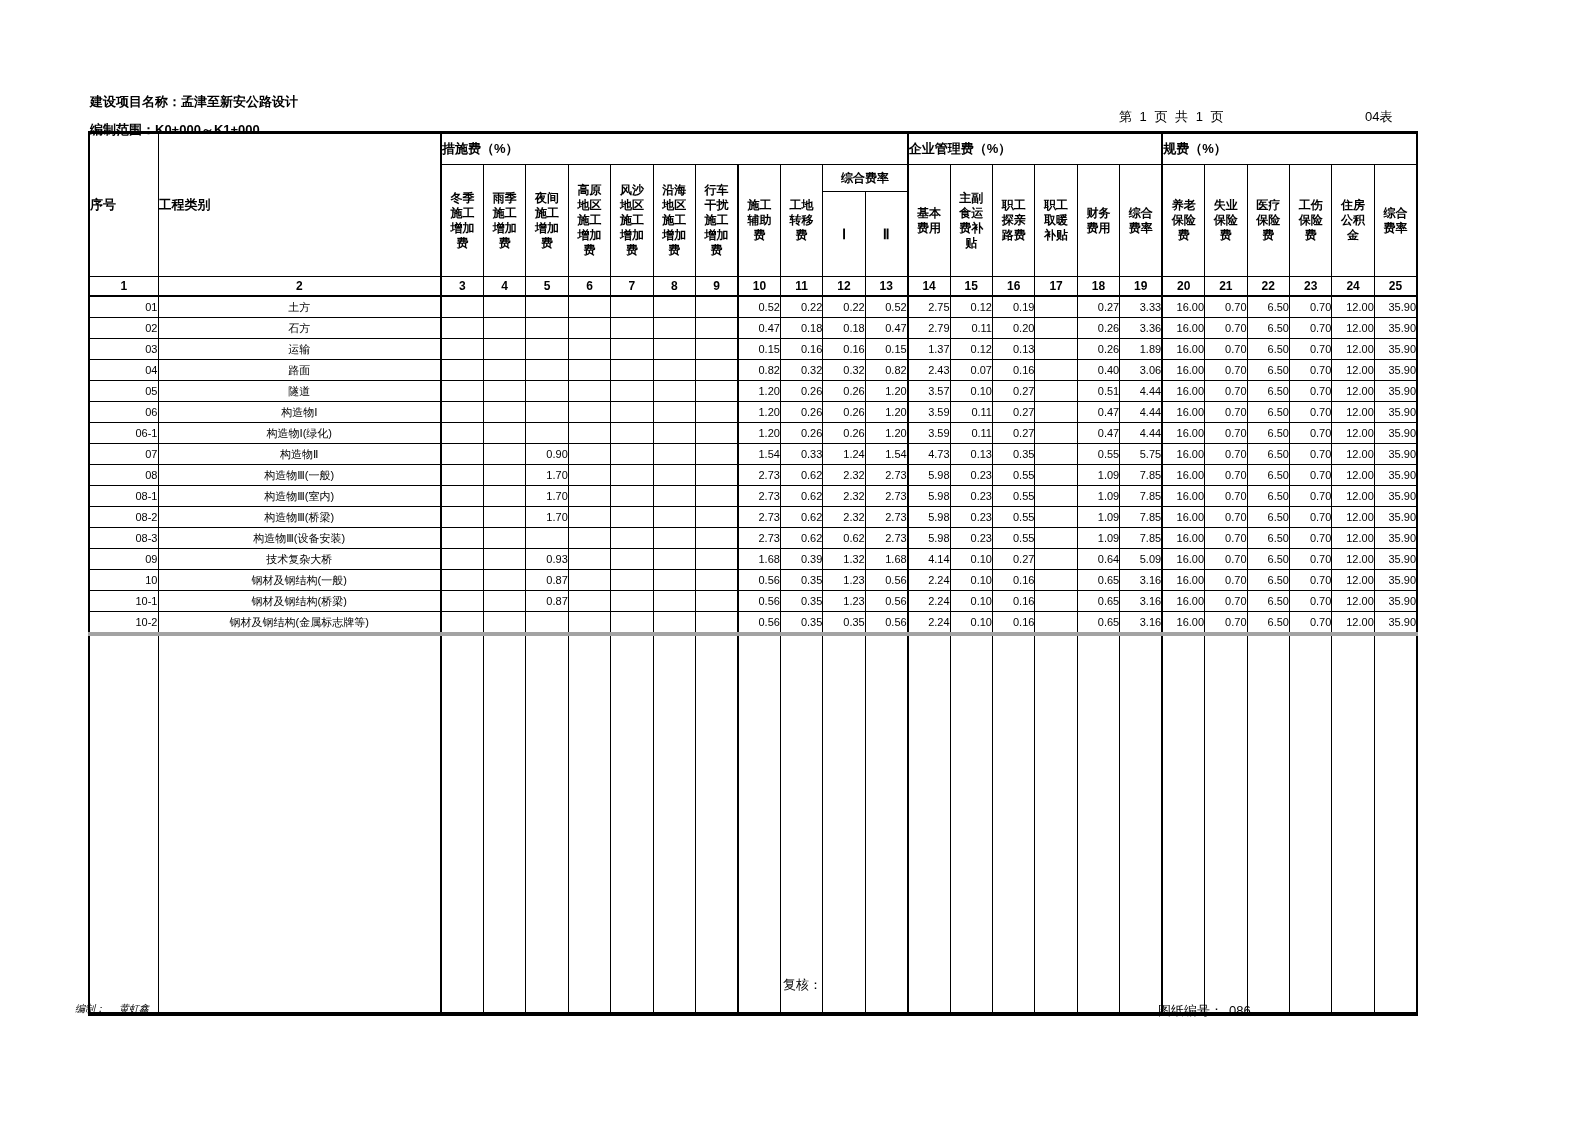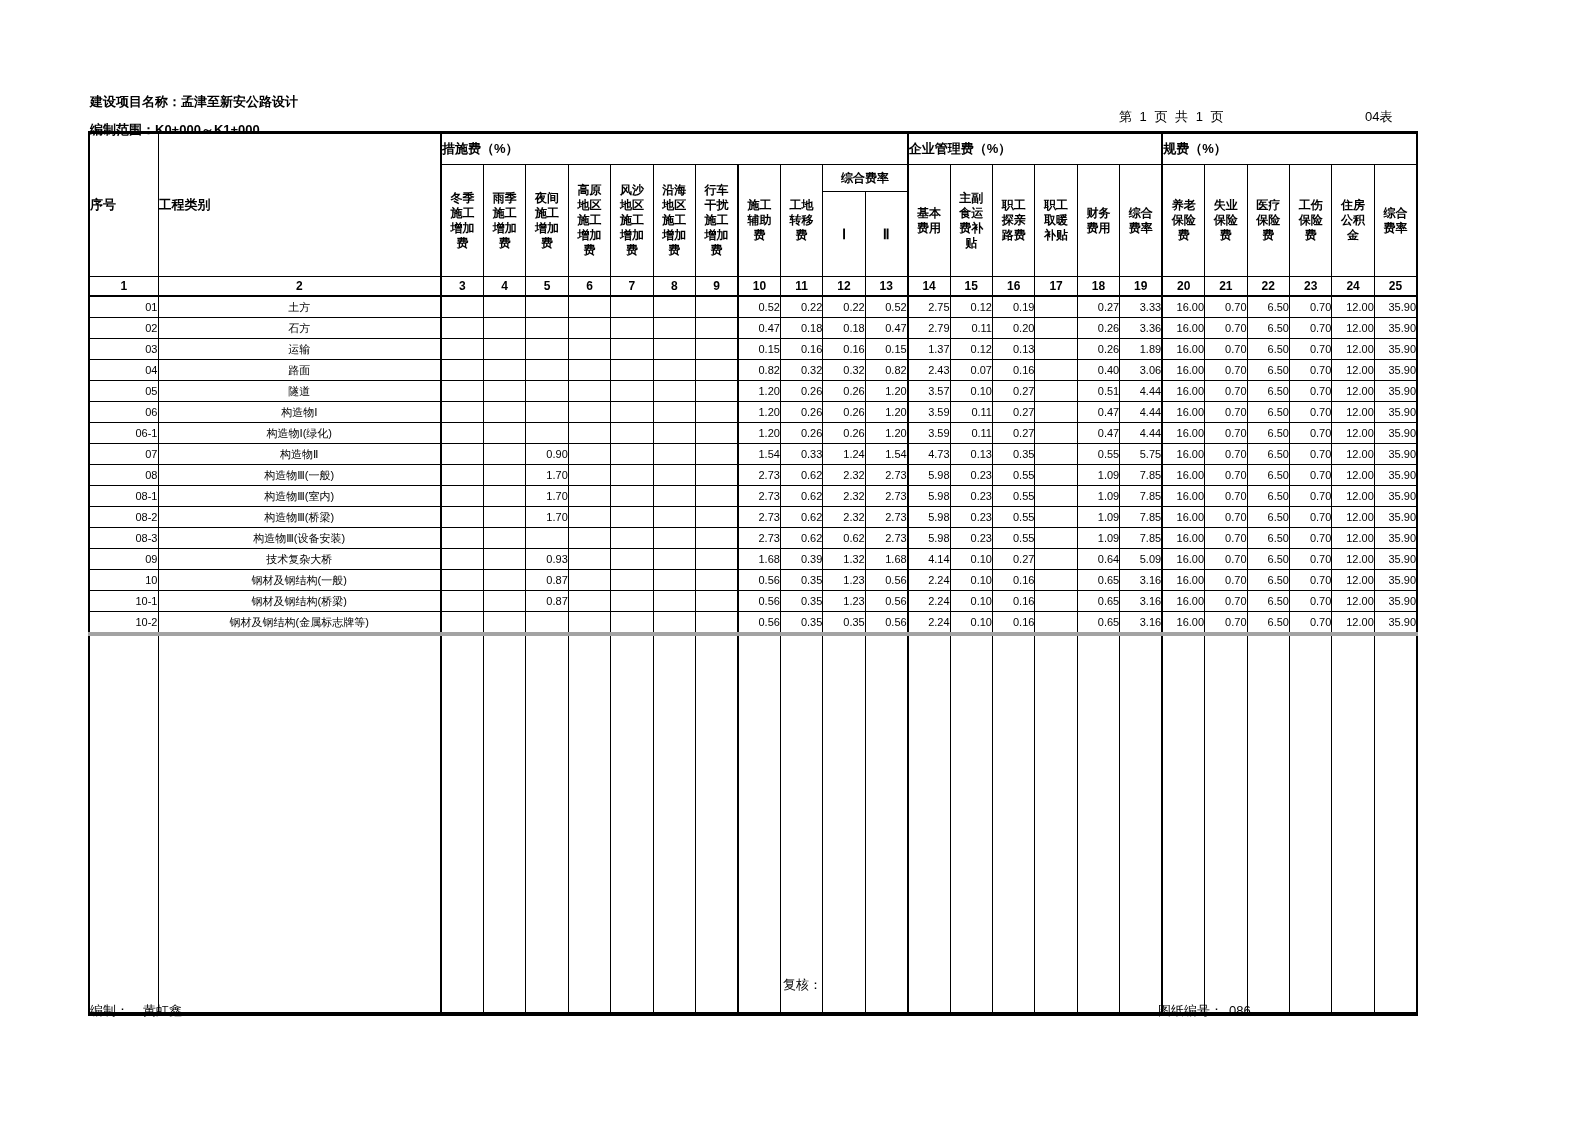--- a/index.html
+++ b/index.html
@@ -25,21 +25,21 @@
   tr.rowB2 th{height:84px;font-size:14px;font-weight:bold;text-align:center;vertical-align:middle;}
   tr.rowC td{height:18px;font-size:12px;font-weight:bold;text-align:center;vertical-align:middle;
         border-bottom:2px solid #000;}
   tbody.data td{height:20px;font-size:11px;vertical-align:middle;}
   td.seq{text-align:right;font-size:12px;}
   td.name{text-align:center;padding-left:4px;font-size:13px;}
   td.num{text-align:right;padding-right:3px;}
   tr.last td{border-bottom:4px solid #a3a3a3;}
   tr.filler td{height:376px;}
 
-  .footer-compiler{position:absolute;left:90px;top:1002px;font-size:13px;}
+  .footer-compiler{position:absolute;left:75px;top:1002px;font-size:10px;font-style:italic;}
   .footer-reviewer{position:absolute;left:783px;top:976px;font-size:13px;}
   .footer-drawing{position:absolute;left:1158px;top:1002px;font-size:13px;}
   .footer-compiler .val{margin-left:14px;}
   .footer-drawing .val{margin-left:6px;}
 </style>
 </head>
 <body>
 
 <div class="page">
 

